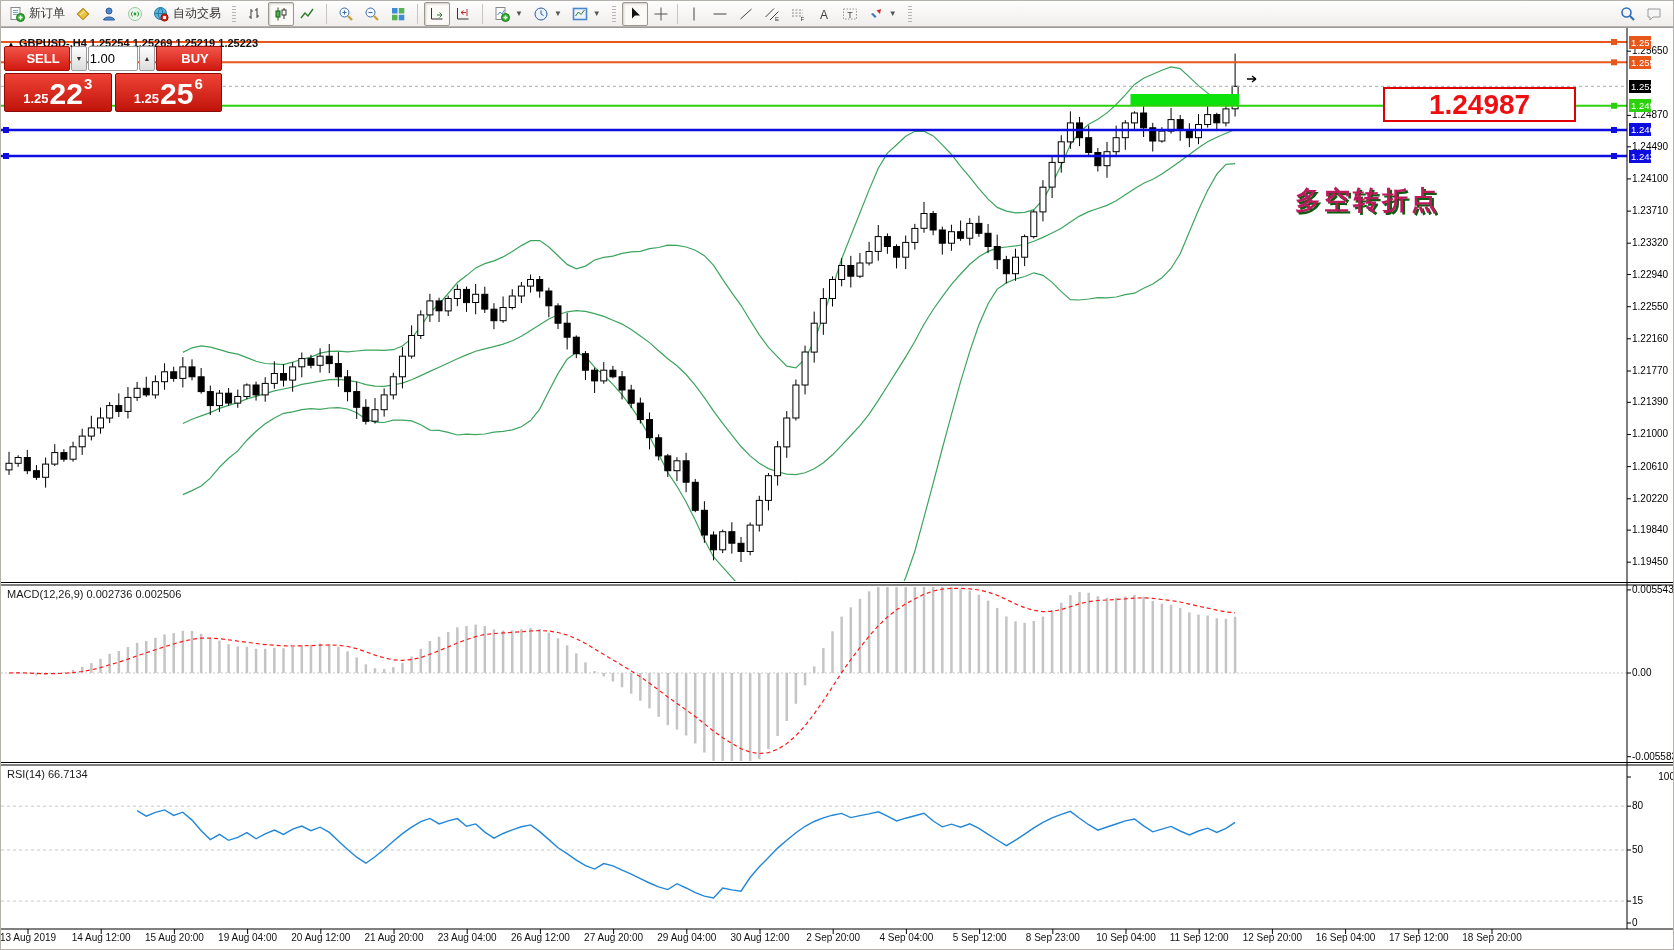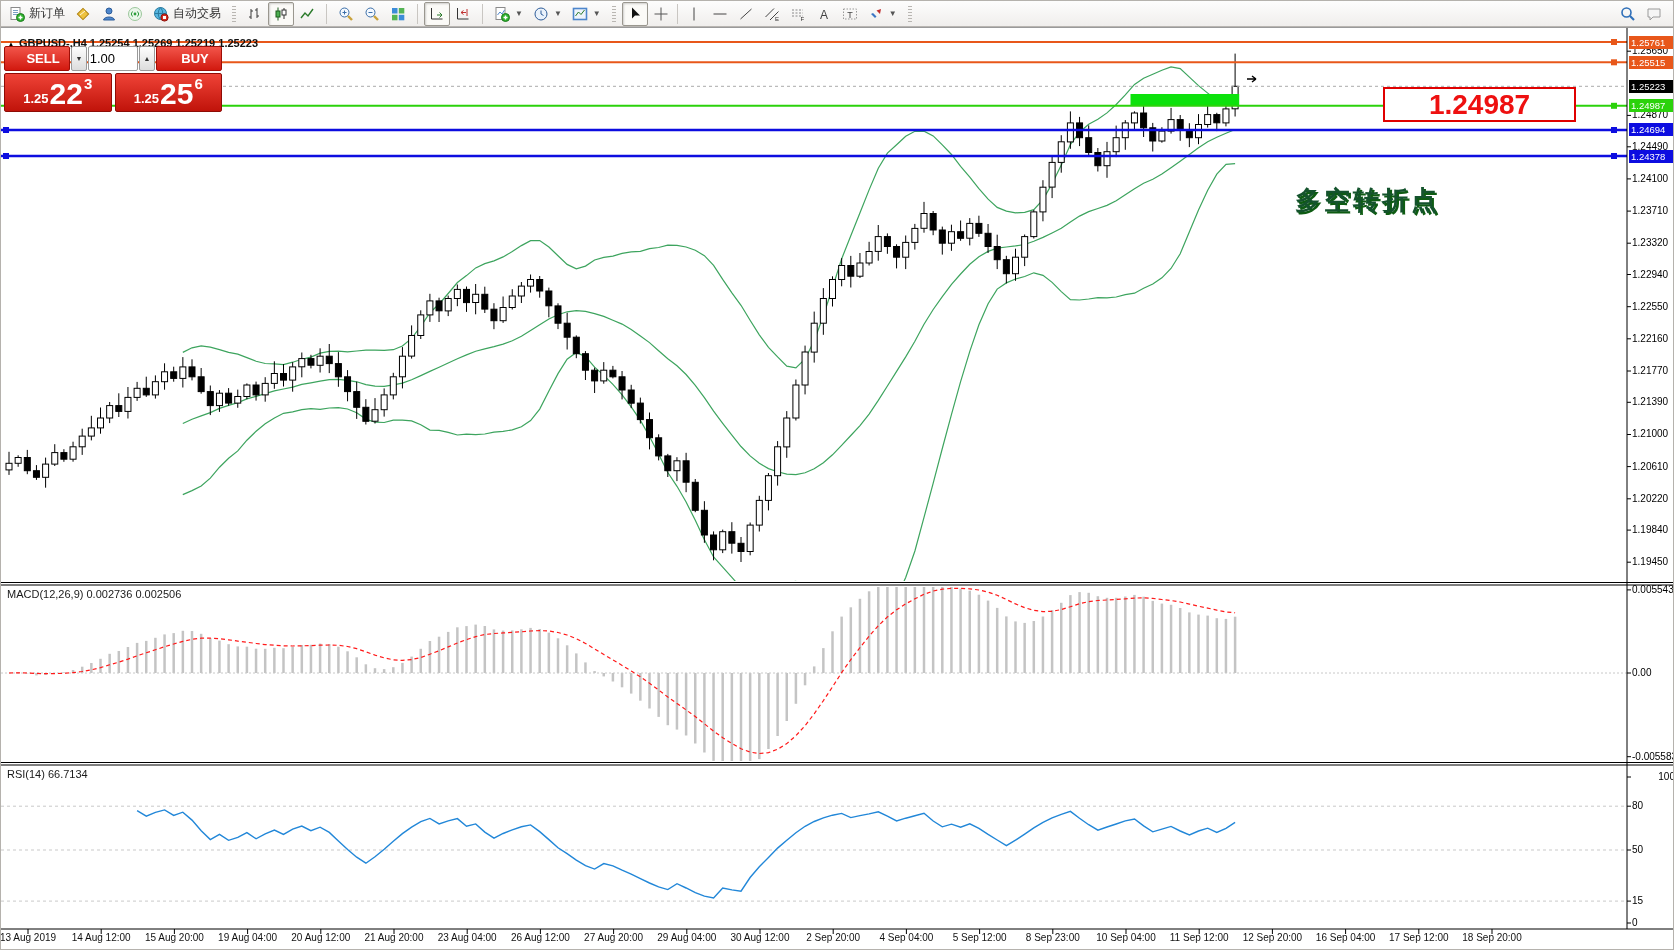--- a/index.html
+++ b/index.html
@@ -15,39 +15,39 @@
   .caret{font-size:8px;color:#555;margin-left:1px;}
   .tb-right{margin-left:auto;display:flex;align-items:center;padding-right:8px;}
   .icon16{width:16px;height:16px;display:block;}
   
   #chart-svg{position:absolute;left:0;top:0;z-index:1;}
   .overlay{position:absolute;z-index:5;}
   #chart-title{left:6px;top:36px;font-size:11px;color:#111;font-weight:bold;z-index:6;}
   #chart-title .tri{font-size:8px;margin-right:4px;color:#000;}
   
   .axis-label{position:absolute;left:1631px;width:43px;font-size:10px;color:#000;z-index:6;white-space:nowrap;}
-  .axis-badge{position:absolute;left:1628px;width:46px;height:13px;line-height:13px;font-size:9.5px;color:#fff;padding-left:2px;box-sizing:border-box;z-index:7;}
+  .axis-badge{position:absolute;left:1628px;width:22px;height:13px;line-height:13px;font-size:9.5px;color:#fff;padding-left:2px;box-sizing:border-box;z-index:7;}
   .ind-label{position:absolute;left:6px;font-size:11px;color:#1a1a1a;z-index:6;}
   .date-label{position:absolute;top:931px;width:80px;text-align:center;font-size:10px;color:#111;z-index:6;white-space:nowrap;}
   
   #trade-panel{position:absolute;left:3px;top:45px;width:218px;z-index:20;font-family:"Liberation Sans",sans-serif;}
   #tp-row1{display:flex;height:25px;gap:1px;}
   .tp-btn{background:linear-gradient(#f2554a,#d2190f);border:1px solid #9e0d06;color:#fff;font-size:13px;font-weight:bold;display:flex;align-items:center;justify-content:center;border-radius:2px;padding-left:12px;}
   #sell-btn{width:52px;}
   #buy-btn{width:52px;}
   .spin{width:14px;background:linear-gradient(#fefefe,#dcdcdc);border:1px solid #9a9a9a;color:#333;font-size:7px;display:flex;align-items:center;justify-content:center;border-radius:2px;}
   #tp-vol{flex:1;background:#fff;border:1px solid #9a9a9a;font-size:13px;color:#000;display:flex;align-items:center;justify-content:flex-end;padding-right:22px;border-radius:2px;}
   #tp-row2{display:flex;height:39px;gap:3px;margin-top:2px;}
   .tp-price{flex:1;background:linear-gradient(#ef4337,#c0130a);border:1px solid #8e0b05;color:#fff;display:flex;align-items:flex-end;justify-content:center;border-radius:2px;padding-bottom:2px;}
   .tp-small{font-size:13px;font-weight:bold;margin:0 1px 3px 0;}
   .tp-big{font-size:30px;font-weight:bold;line-height:30px;}
   .tp-sup{font-size:15px;font-weight:bold;margin:1px 0 0 1px;align-self:flex-start;}
   
   #red-price-box{position:absolute;left:1382px;top:86px;width:189px;height:31px;background:#fff;border:2px solid #e00000;color:#ee1010;font-size:28px;font-weight:bold;text-align:center;line-height:31px;z-index:8;}
-  #cn-note{position:absolute;left:1294px;top:182px;font-size:26px;font-weight:bold;color:#14532d;text-shadow:2px 2px 0 #0e5c12;letter-spacing:3px;z-index:8;text-align:center;}
+  #cn-note{position:absolute;left:1294px;top:182px;font-size:26px;font-weight:bold;color:#be185d;text-shadow:2px 2px 0 #0e5c12;letter-spacing:3px;z-index:8;text-align:center;}
 </style>
 </head>
 <body>
 
 <div id="app">
 
   <div id="toolbar">
     <div class="tb-group">
       <div class="tbtn">
         <svg class="icon16" viewBox="0 0 16 16">

